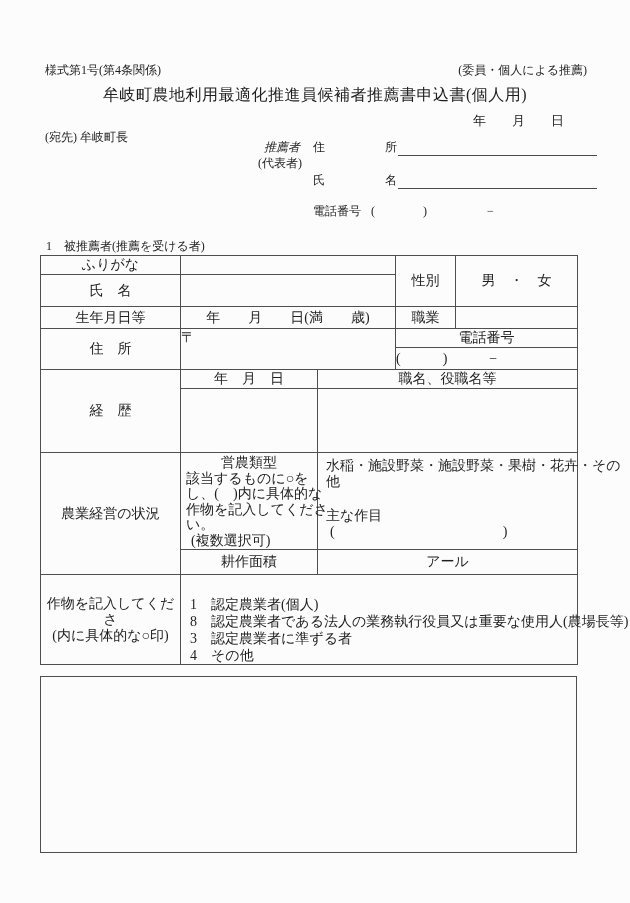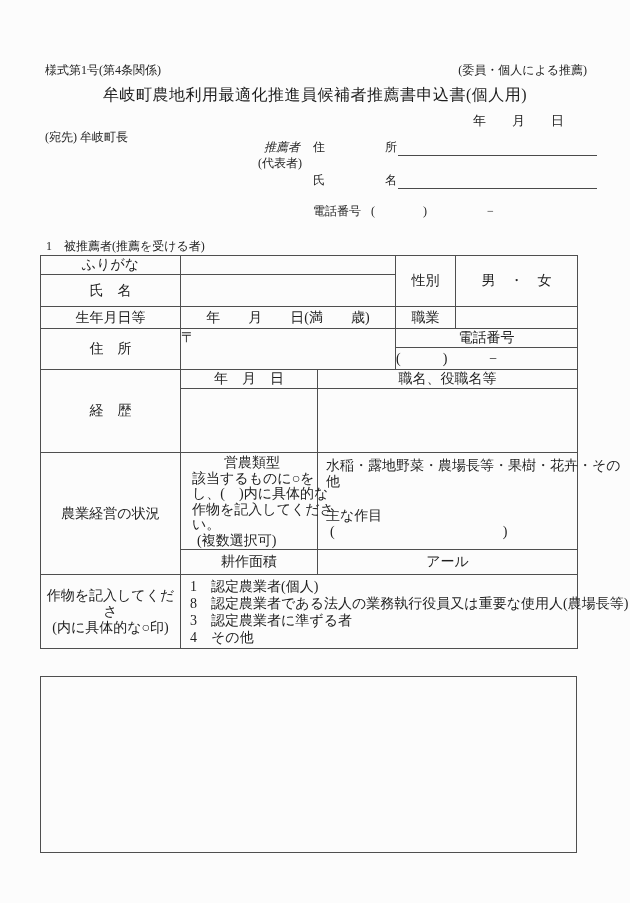--- a/index.html
+++ b/index.html
@@ -91,46 +91,46 @@
       <td rowspan="2" class="lbl">経　歴</td>
       <td class="c">年　月　日</td>
       <td colspan="3" class="c">職名、役職名等</td>
     </tr>
     <tr style="height:64px">
       <td></td>
       <td colspan="3"></td>
     </tr>
     <tr style="height:97px">
       <td rowspan="2" class="lbl">農業経営の状況</td>
-      <td class="top note-cell" style="padding-top:2px;padding-left:6px;">
+      <td class="top note-cell" style="padding-top:2px;">
         <div class="nc-title">営農類型</div>
         <div>該当するものに○を</div>
         <div>し、(　)内に具体的な</div>
         <div>作物を記入してくださ</div>
         <div>い。</div>
         <div class="nc-indent">(複数選択可)</div>
       </td>
       <td colspan="3" class="top crops-cell" style="padding-top:5px;">
-        <div>水稲・露地野菜・農場長等・果樹・花卉・その</div>
+        <div>水稲・施設野菜・施設野菜・果樹・花卉・その</div>
         <div>他</div>
         <div class="spacer"></div>
         <div>主な作目</div>
         <div class="paren-line">(　　　　　　　　　　　　)</div>
       </td>
     </tr>
     <tr style="height:25px">
       <td class="lbl">耕作面積</td>
       <td colspan="3" class="c">アール</td>
     </tr>
     <tr style="height:74px">
       <td class="lbl two-line">
         <div>作物を記入してくださ</div>
         <div>(内に具体的な○印)</div>
       </td>
-      <td colspan="4" class="top opts" style="padding-top:3px;">
+      <td colspan="4" class="top opts" style="padding-top:21px;">
         <div>1　認定農業者(個人)</div>
         <div>8　認定農業者である法人の業務執行役員又は重要な使用人(農場長等)</div>
         <div>3　認定農業者に準ずる者</div>
         <div>4　その他</div>
       </td>
     </tr>
   </tbody>
     </table>
 
   <div class="abs reason-box" style="left:40px; top:676px; width:535px; height:175px;"></div>

